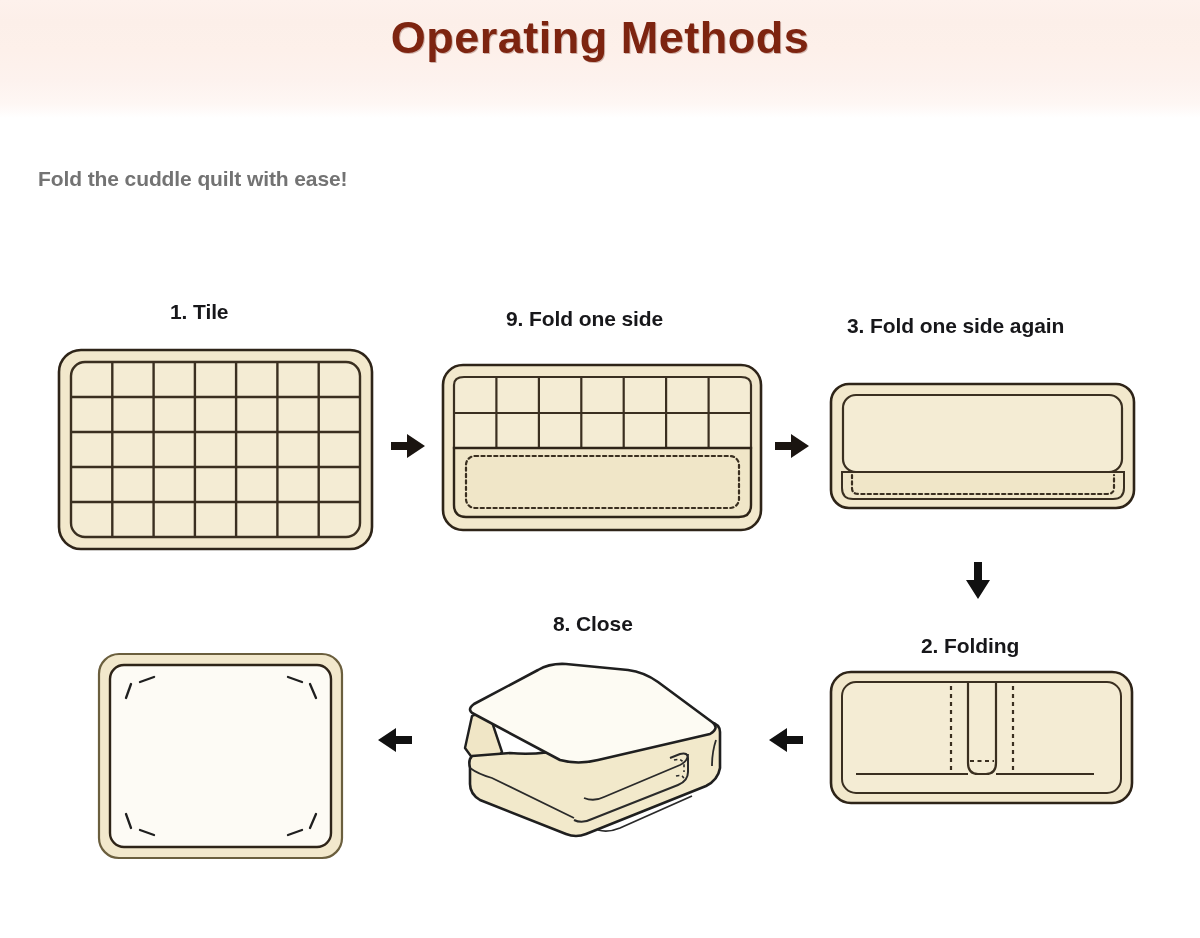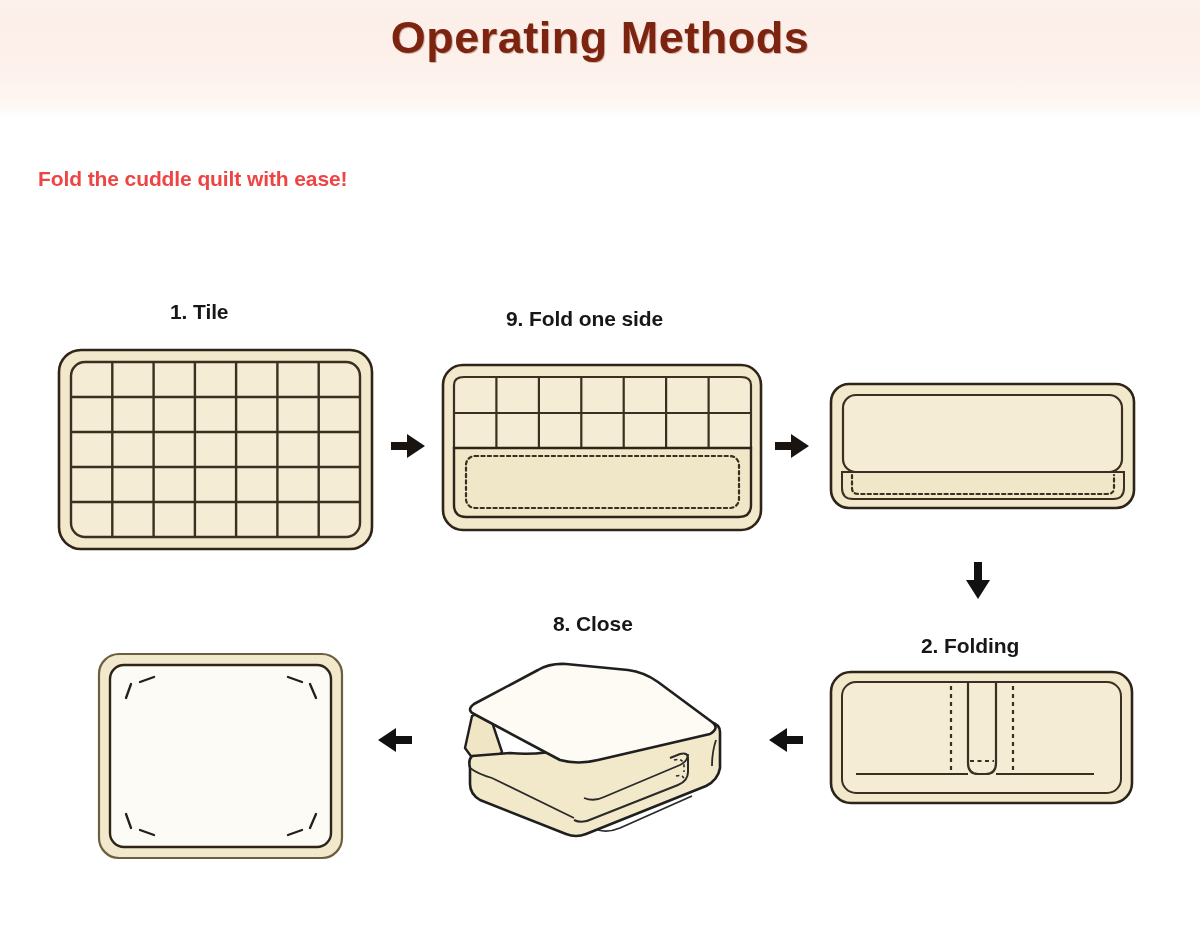--- a/index.html
+++ b/index.html
@@ -45,21 +45,21 @@
     text-shadow: 1px 1px 0 rgba(90,20,8,0.28);
   }
 
   
   #intro-line {
     position: absolute;
     left: 38px;
     top: 167px;
     font-size: 21px;
     font-weight: bold;
-    color: #ef4444;
+    color: #737373;
     letter-spacing: -0.1px;
   }
 
   
   .step-label {
     position: absolute;
     font-size: 21px;
     font-weight: bold;
     color: #17171a;
     white-space: nowrap;
@@ -97,20 +97,21 @@
 
 <div id="page">
 
   <div id="header-band"></div>
   <div id="page-title">Operating Methods</div>
 
   <div id="intro-line">Fold the cuddle quilt with ease!</div>
 
   <div class="step-label" id="label-1">1. Tile</div>
   <div class="step-label" id="label-2">9. Fold one side</div>
+  <div class="step-label" id="label-3">3. Fold one side again</div>
   <div class="step-label" id="label-4">2. Folding</div>
   <div class="step-label" id="label-5">8. Close</div>
 
   <div class="figure" id="fig-1">
     <svg width="320" height="210" viewBox="0 0 320 210">
 
       <rect x="3" y="6" width="313" height="199" rx="22" ry="22" fill="#f2e8cc" stroke="#2e2418" stroke-width="2.6"></rect>
 
       <rect x="15" y="18" width="289" height="175" rx="14" ry="14" fill="#f4ecd4" stroke="#3a2f20" stroke-width="2.4"></rect>
 

